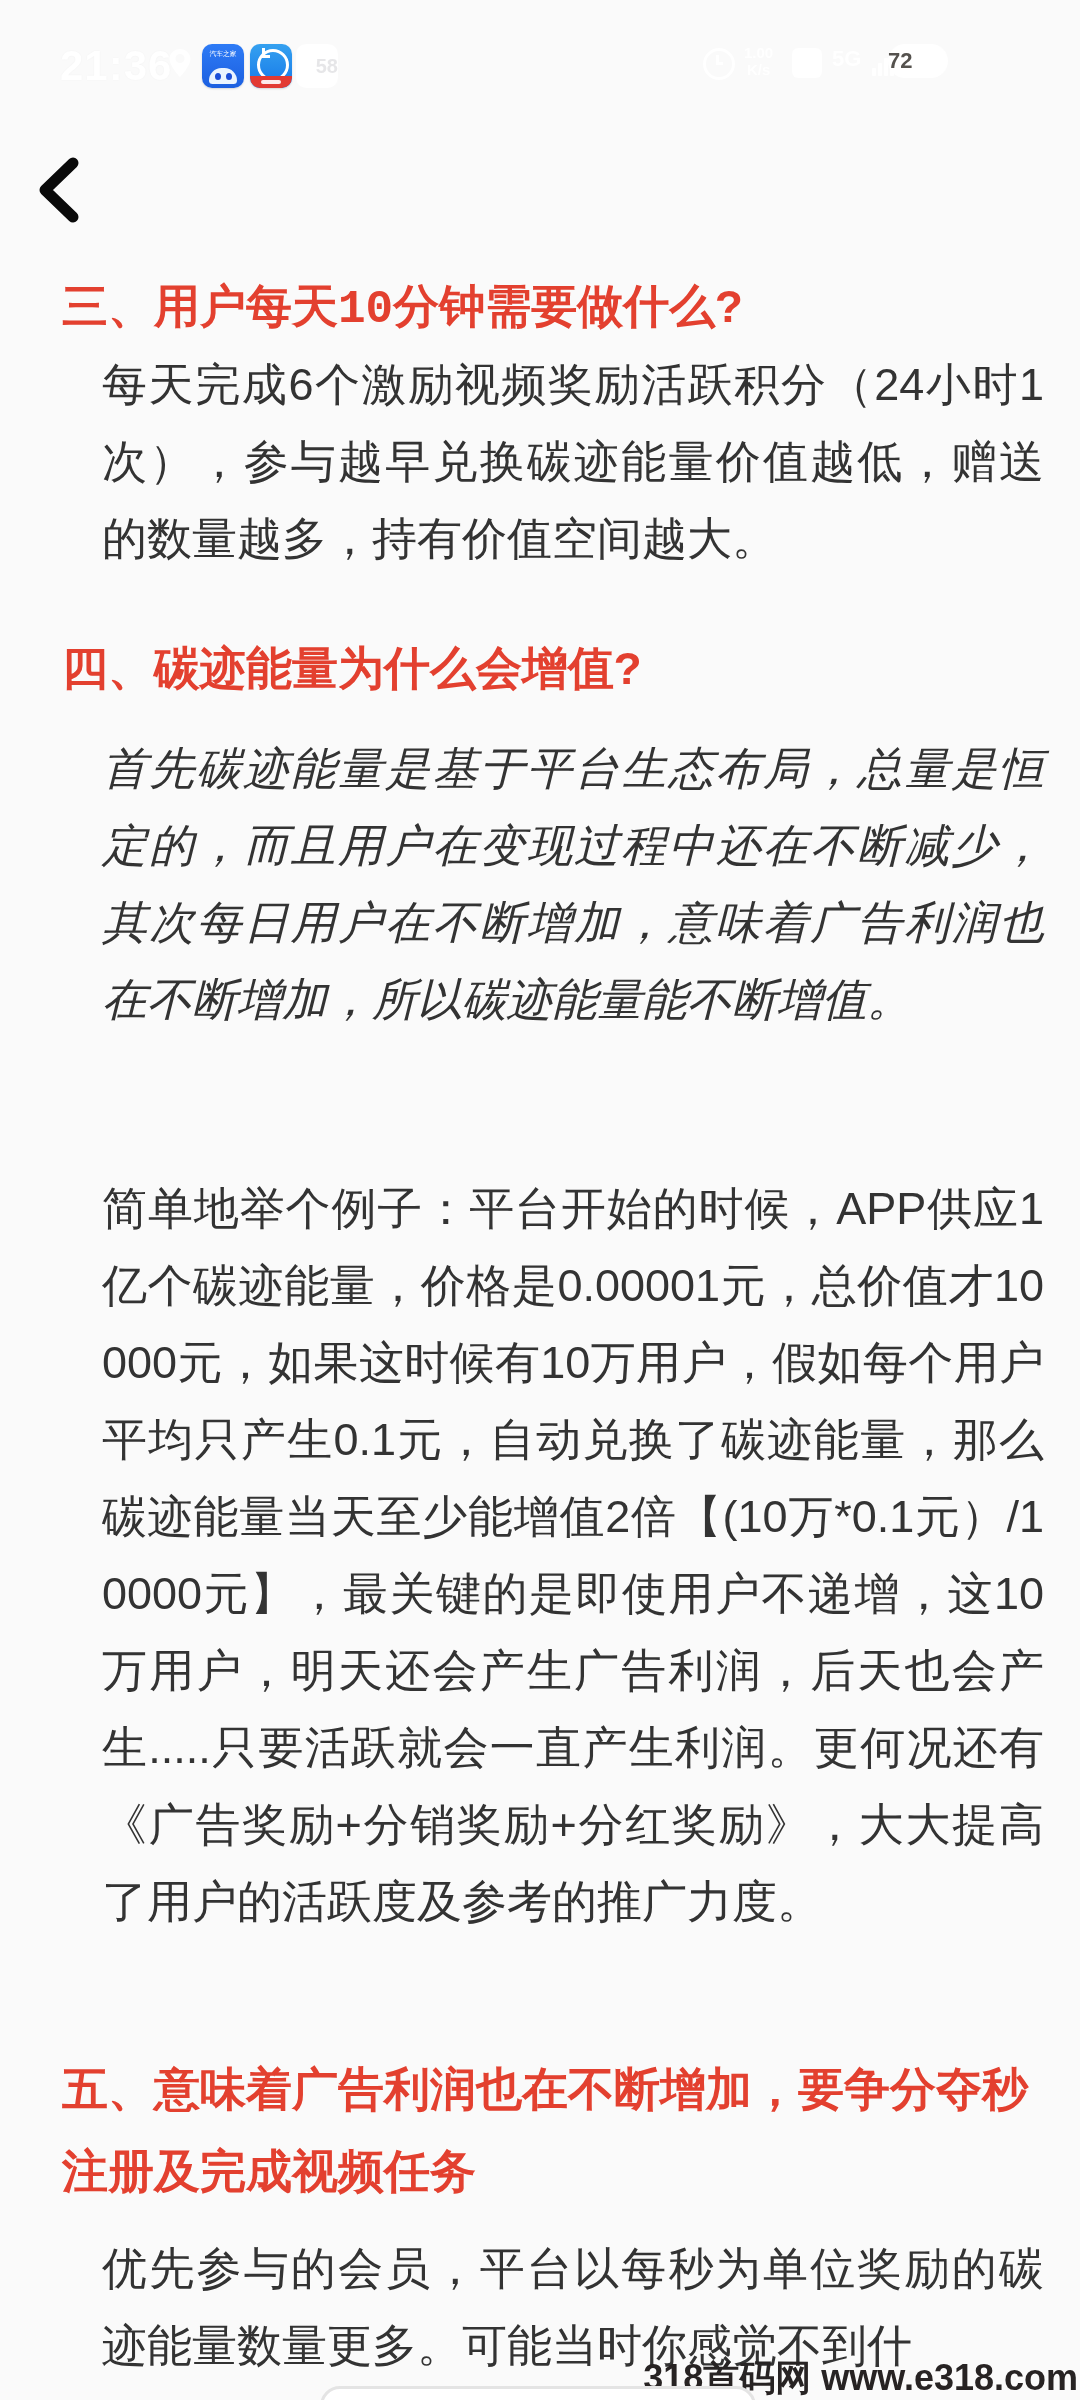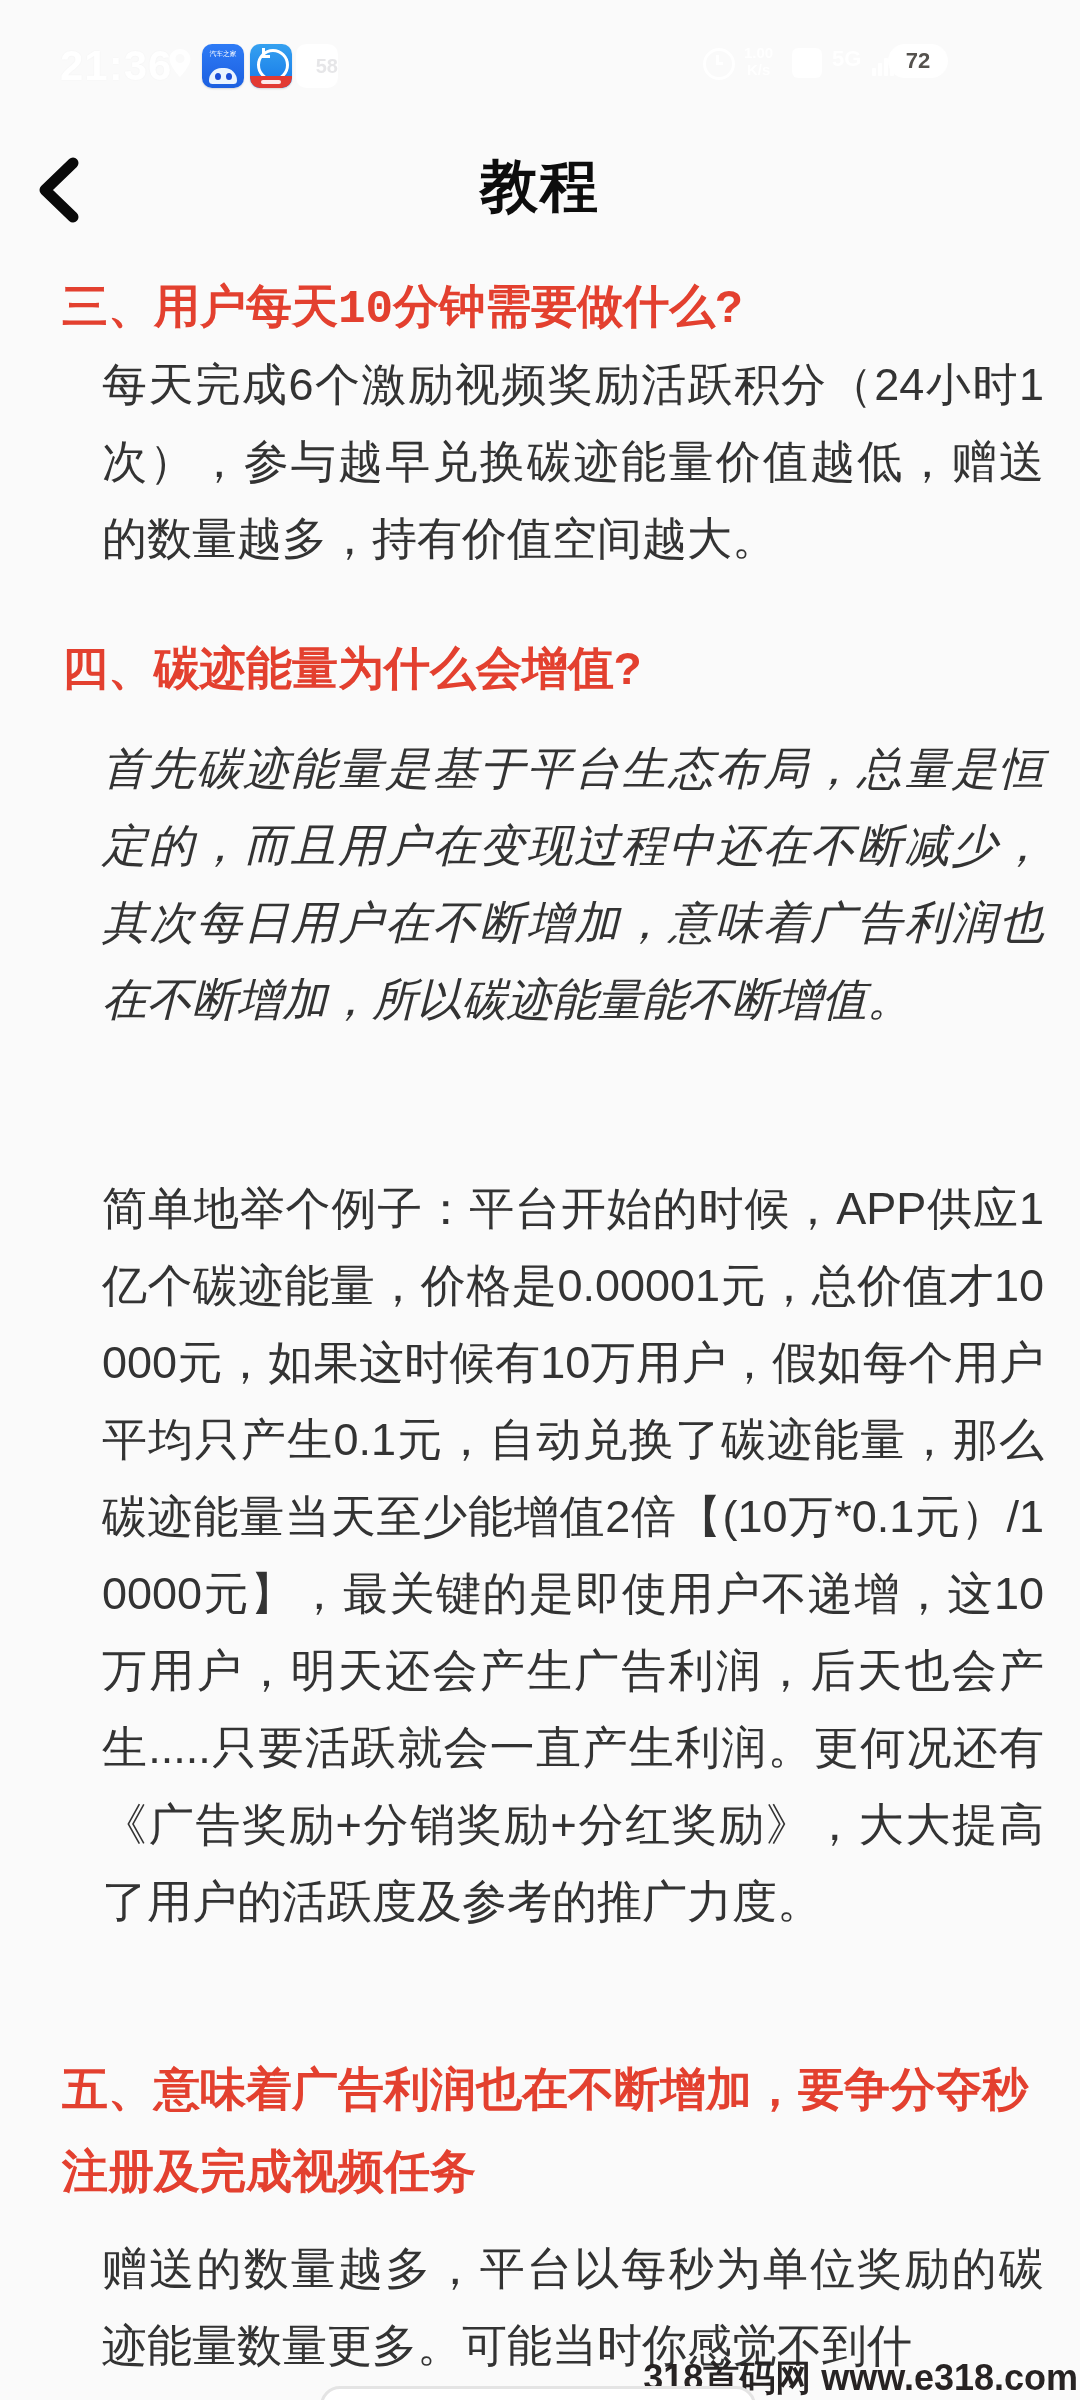--- a/index.html
+++ b/index.html
@@ -41,21 +41,21 @@
   .sb-square{position:absolute;left:792px;top:48px;width:30px;height:30px;background:rgba(255,255,255,.92);border-radius:6px;}
   .sb-5g{position:absolute;left:832px;top:46px;font-size:22px;font-weight:700;}
   .sb-bars{position:absolute;left:872px;top:52px;width:26px;height:24px;}
   .sb-bars i{position:absolute;bottom:0;width:4px;background:rgba(255,255,255,.92);border-radius:1px;}
   .sb-bars i:nth-child(1){left:0;height:8px;}
   .sb-bars i:nth-child(2){left:6px;height:13px;}
   .sb-bars i:nth-child(3){left:12px;height:18px;}
   .sb-bars i:nth-child(4){left:18px;height:23px;}
   .sb-batt{
     position:absolute;left:888px;top:44px;width:60px;height:34px;border-radius:17px;
-    background:rgba(255,255,255,.95);display:flex;align-items:center;justify-content:center;
+    background:rgba(255,255,255,.95);display:flex;align-items:center;justify-content:flex-start;
     font-size:22px;font-weight:700;color:#55524e;
   }
   
   .header{position:absolute;top:140px;left:0;width:1080px;height:100px;}
   .back-btn{position:absolute;left:18px;top:6px;width:80px;height:88px;display:flex;align-items:center;justify-content:center;background:none;border:none;padding:0;}
   .page-title{
     position:absolute;left:0;right:0;top:8px;text-align:center;
     font-size:58px;font-weight:700;color:#0d0d0d;letter-spacing:2px;
   }
   
@@ -127,28 +127,27 @@
     </span>
   </div>
 </div>
 
 <div class="header">
   <button class="back-btn">
     <svg width="46" height="66" viewBox="0 0 46 66">
       <polyline points="38,6 10,33 38,60" fill="none" stroke="#0a0a0a" stroke-width="11" stroke-linecap="round" stroke-linejoin="round"></polyline>
     </svg>
   </button>
-  <div class="page-title">教程</div>
 </div>
 
 <h2 class="h-red" style="top:270px;">三、用户每天10分钟需要做什么?</h2>
 <p class="para" style="top:344px;">每天完成6个激励视频奖励活跃积分（24小时1次），参与越早兑换碳迹能量价值越低，赠送的数量越多，持有价值空间越大。</p>
 
 <h2 class="h-red" style="top:632px;">四、碳迹能量为什么会增值?</h2>
 <p class="para" style="top:728px;font-style:italic;">首先碳迹能量是基于平台生态布局，总量是恒定的，而且用户在变现过程中还在不断减少，其次每日用户在不断增加，意味着广告利润也在不断增加，所以碳迹能量能不断增值。</p>
 <p class="para" style="top:1168px;">简单地举个例子：平台开始的时候，APP供应1亿个碳迹能量，价格是0.00001元，总价值才10000元，如果这时候有10万用户，假如每个用户平均只产生0.1元，自动兑换了碳迹能量，那么碳迹能量当天至少能增值2倍【(10万*0.1元）/10000元】，最关键的是即使用户不递增，这10万用户，明天还会产生广告利润，后天也会产生.....只要活跃就会一直产生利润。更何况还有《广告奖励+分销奖励+分红奖励》，大大提高了用户的活跃度及参考的推广力度。</p>
 
 <h2 class="h-red" style="top:2052px;line-height:82px;">五、意味着广告利润也在不断增加，要争分夺秒注册及完成视频任务</h2>
-<p class="para" style="top:2228px;">赠送的数量越多，平台以每秒为单位奖励的碳迹能量数量更多。可能当时你感觉不到什</p>
+<p class="para" style="top:2228px;">优先参与的会员，平台以每秒为单位奖励的碳迹能量数量更多。可能当时你感觉不到什</p>
 
 <div class="watermark">318首码网 www.e318.com</div>
 
 <div class="home-pill"></div>
 
 </body></html>

